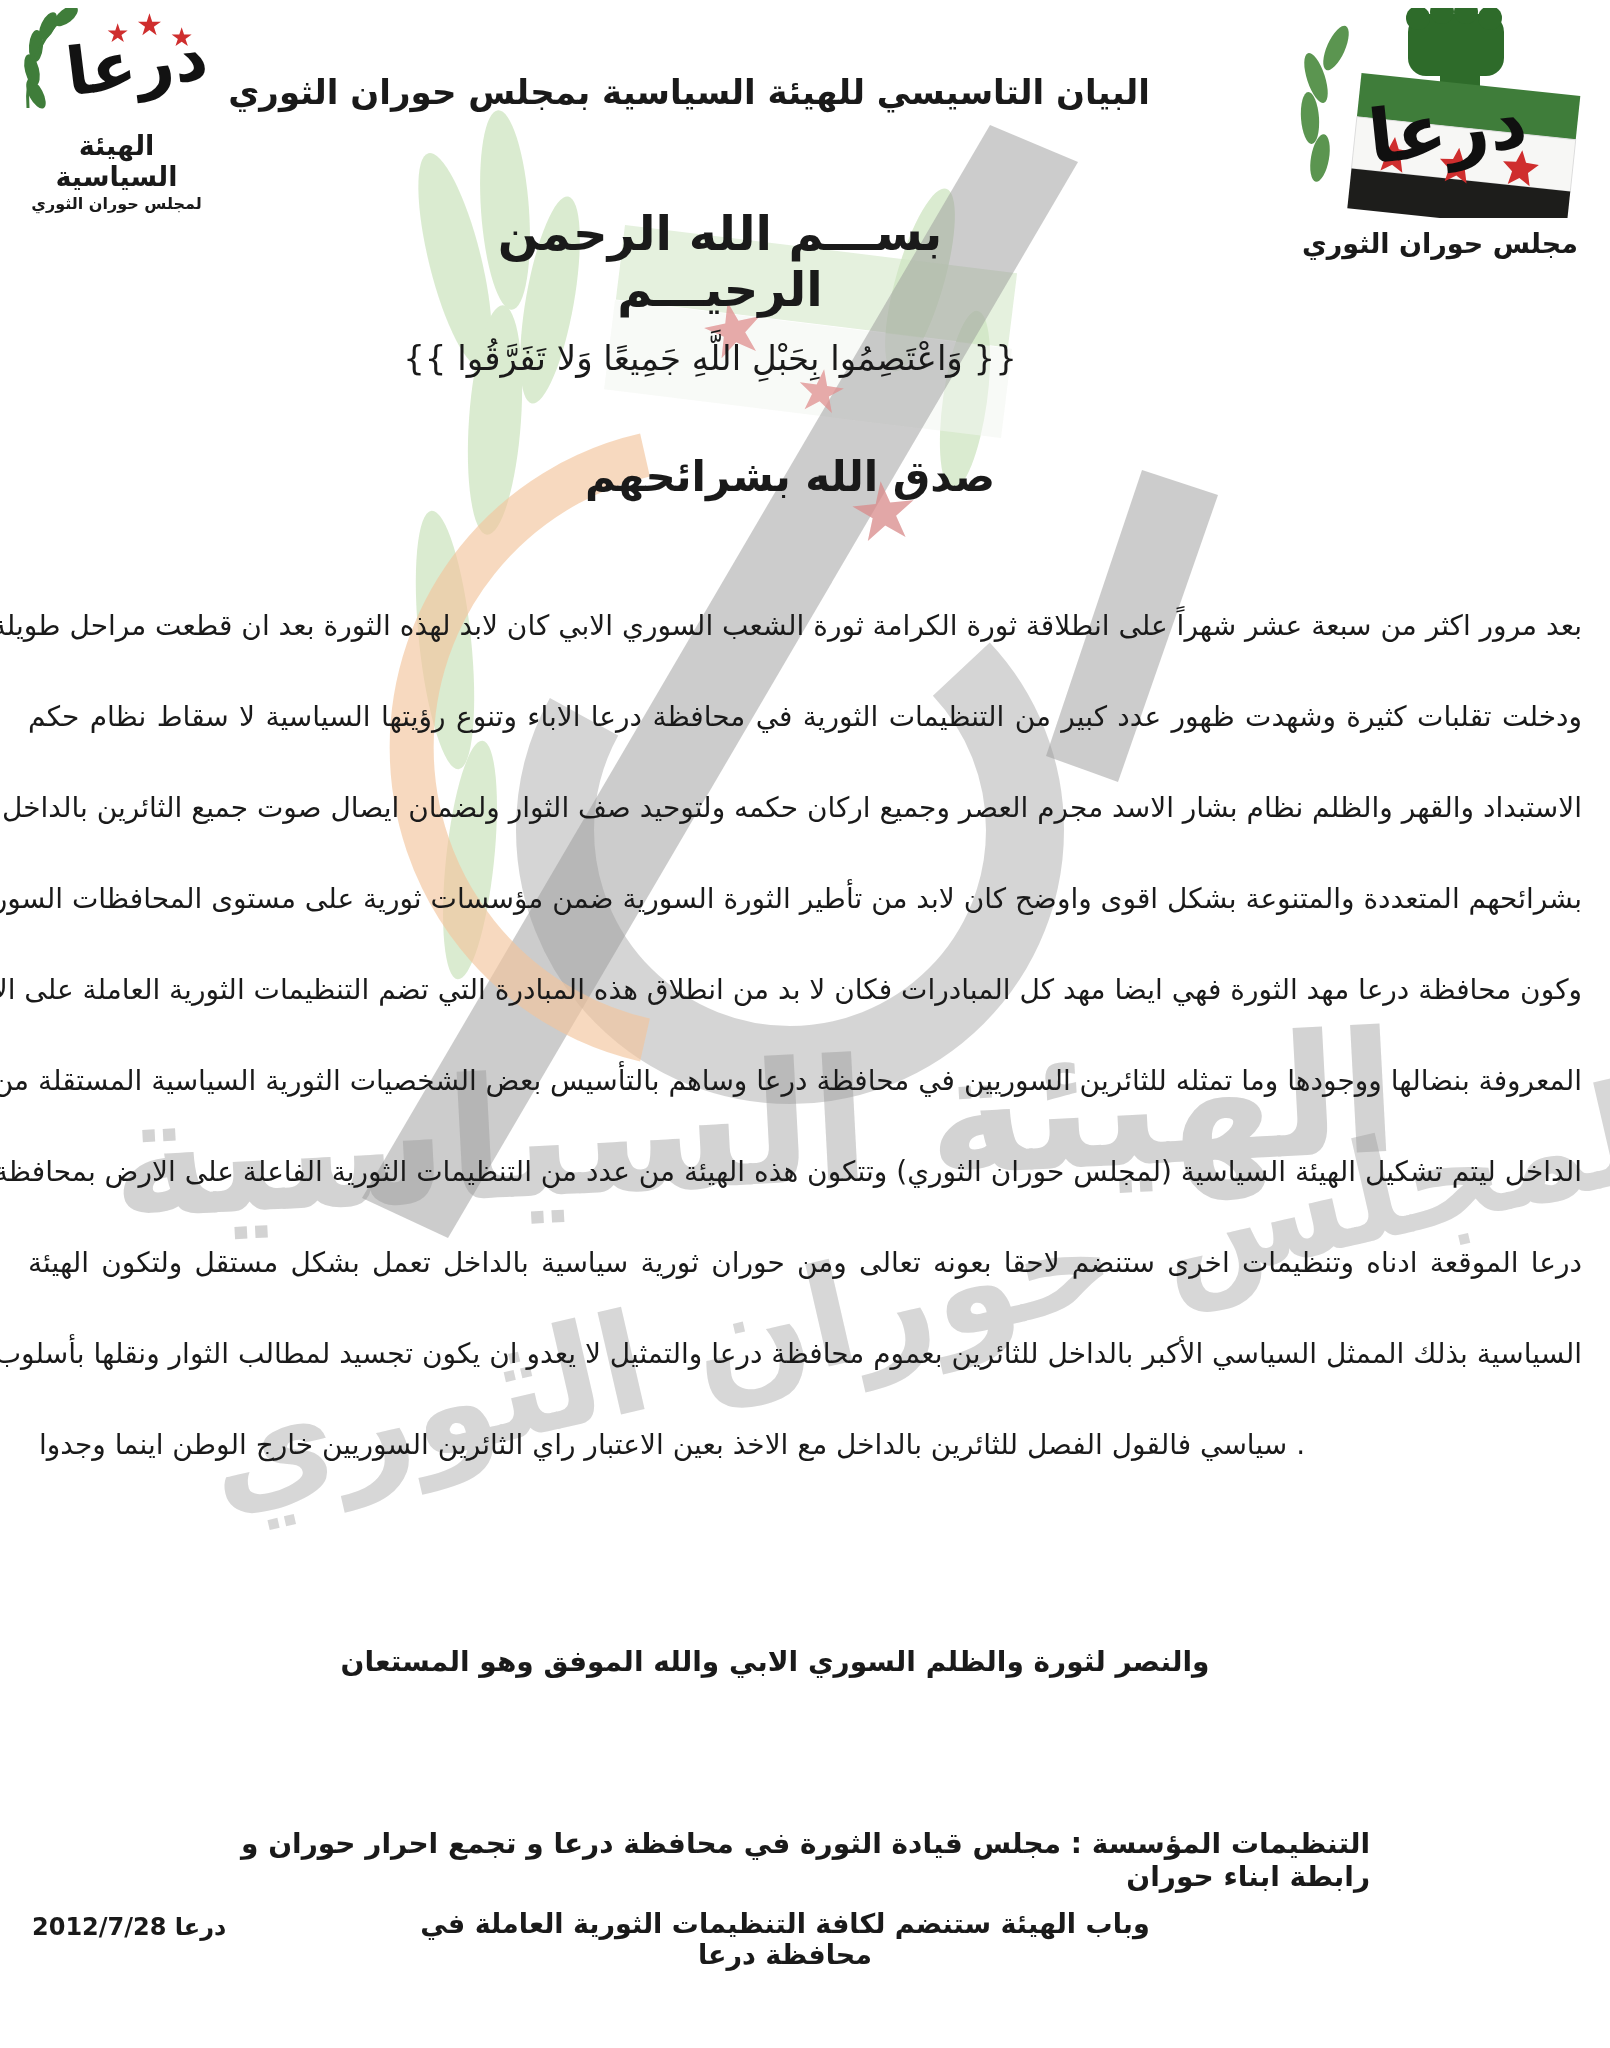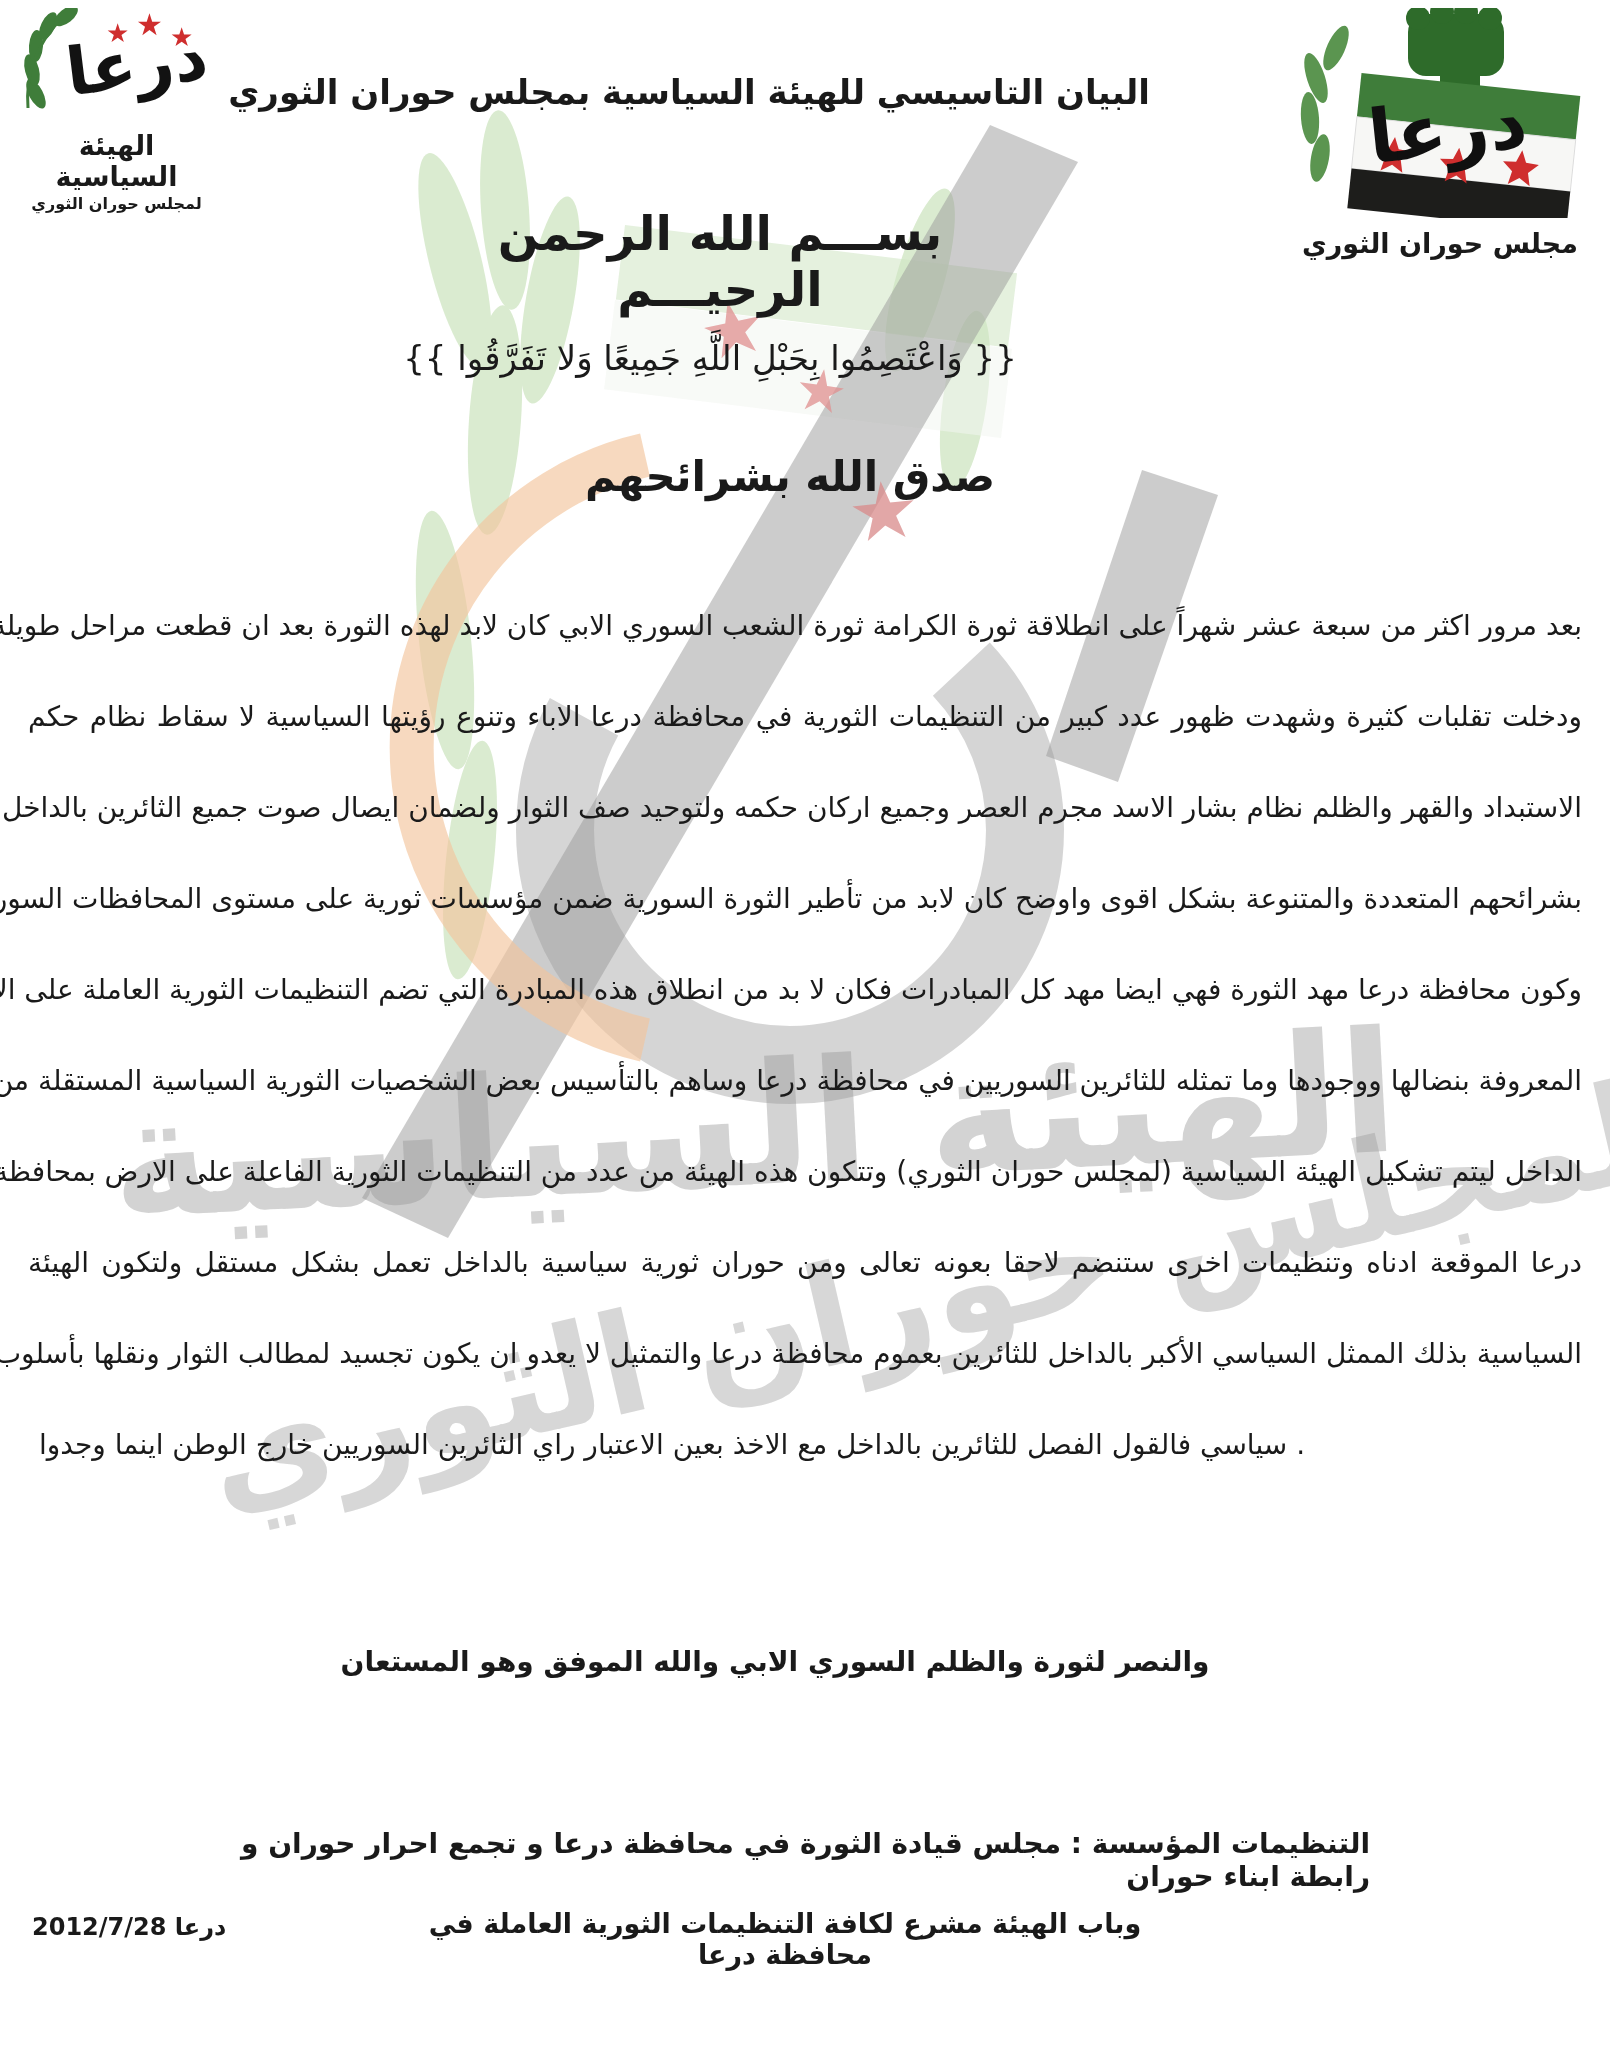--- a/index.html
+++ b/index.html
@@ -163,17 +163,17 @@
       <div class="bline">وكون محافظة درعا مهد الثورة فهي ايضا مهد كل المبادرات فكان لا بد من انطلاق هذه المبادرة التي تضم التنظيمات الثورية العاملة على الارض</div>
       <div class="bline">المعروفة بنضالها ووجودها وما تمثله للثائرين السوريين في محافظة درعا وساهم بالتأسيس بعض الشخصيات الثورية السياسية المستقلة  من</div>
       <div class="bline">الداخل  ليتم تشكيل الهيئة السياسية (لمجلس حوران الثوري) وتتكون هذه الهيئة من عدد من التنظيمات الثورية  الفاعلة على الارض بمحافظة</div>
       <div class="bline">درعا الموقعة ادناه وتنظيمات اخرى ستنضم   لاحقا بعونه تعالى  ومن حوران ثورية سياسية بالداخل تعمل بشكل مستقل ولتكون الهيئة</div>
       <div class="bline">السياسية بذلك الممثل السياسي الأكبر بالداخل للثائرين بعموم محافظة درعا والتمثيل لا يعدو ان يكون تجسيد لمطالب الثوار ونقلها بأسلوب</div>
       <div class="bline last">. سياسي فالقول الفصل للثائرين بالداخل مع الاخذ بعين الاعتبار  راي الثائرين السوريين خارج الوطن  اينما وجدوا</div>
     </div>
 
     <div class="abs victory">والنصر لثورة والظلم السوري الابي والله الموفق وهو المستعان</div>
     <div class="abs founders">التنظيمات المؤسسة : مجلس قيادة الثورة في محافظة درعا و تجمع احرار حوران   و  رابطة ابناء حوران</div>
-    <div class="abs open-door">وباب الهيئة مشرع لكافة التنظيمات الثورية العاملة في محافظة درعا</div>
+    <div class="abs open-door">وباب الهيئة ستنضم لكافة التنظيمات الثورية العاملة في محافظة درعا</div>
     <div class="abs date-line">درعا 2012/7/28</div>
 
   </div>
 </div>
 
 </body></html>

